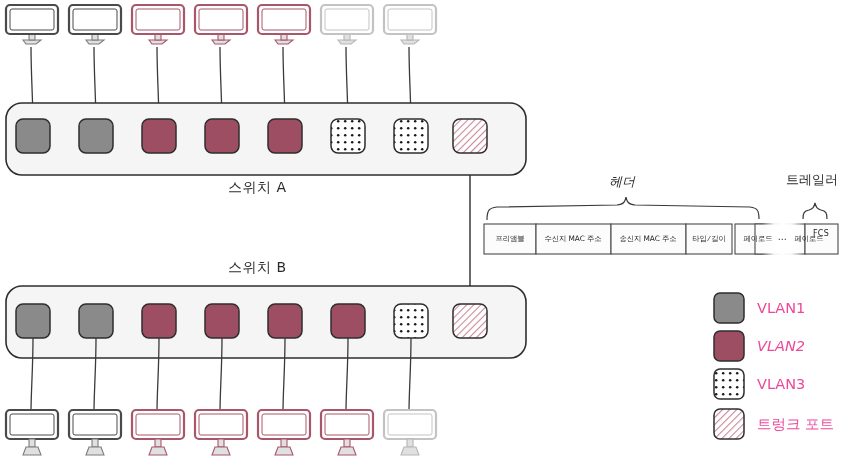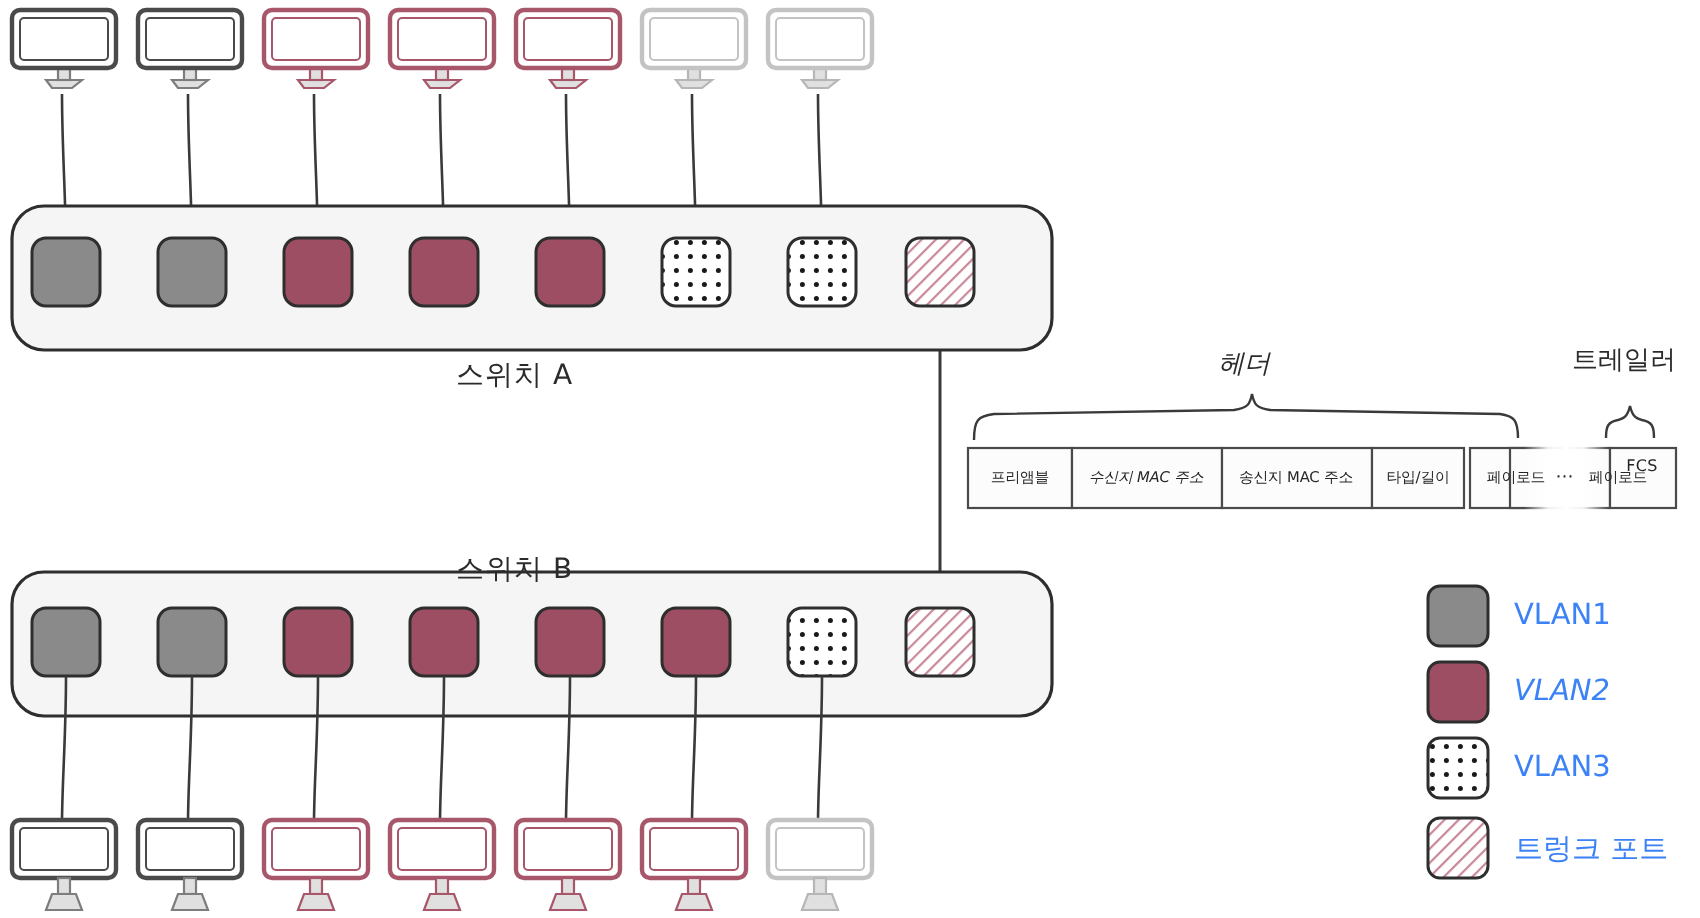--- a/index.html
+++ b/index.html
@@ -36,21 +36,21 @@
   }
   .switch-label {
     font-size: 14px;
     letter-spacing: 0.5px;
   }
   .brace-label {
     font-size: 13px;
   }
   .legend-label {
     font-size: 14.5px;
-    color: #3b82f6;
+    color: #ec4899;
   }
   .cell-label {
     position: absolute;
     font-size: 7.4px;
     color: #262626;
     text-align: center;
     white-space: nowrap;
     transform: translate(-50%, -50%);
     letter-spacing: -0.1px;
   }
@@ -260,29 +260,29 @@
 
     <g>
       <rect x="714" y="293" width="30" height="30" rx="6" fill="#8a8a8a" stroke="#2e2e2e" stroke-width="1.5"></rect>
       <rect x="714" y="331" width="30" height="30" rx="6" fill="#9d4e63" stroke="#2e2e2e" stroke-width="1.5"></rect>
       <rect x="714" y="369" width="30" height="30" rx="6" fill="url(#pat-vlan3)" stroke="#2e2e2e" stroke-width="1.5"></rect>
       <rect x="714" y="409" width="30" height="30" rx="6" fill="url(#pat-trunk)" stroke="#2e2e2e" stroke-width="1.5"></rect>
     </g>
   </svg>
 
   <div class="lbl switch-label" style="left:228px; top:179px;">스위치 A</div>
-  <div class="lbl switch-label" style="left:228px; top:259px;margin-top:17px;">스위치 B</div>
+  <div class="lbl switch-label" style="left:228px; top:259px;">스위치 B</div>
 
   <div class="lbl brace-label" style="left:609px; top:173px;font-style:italic;">헤더</div>
   <div class="lbl brace-label" style="left:786px; top:171px;">트레일러</div>
 
   <div class="cell-label" style="left:510px; top:239px;">프리앰블</div>
-  <div class="cell-label" style="left:573px; top:239px;font-style:italic;">수신지 MAC 주소</div>
+  <div class="cell-label" style="left:573px; top:239px;">수신지 MAC 주소</div>
   <div class="cell-label" style="left:648px; top:239px;text-align:center;">송신지 MAC 주소</div>
-  <div class="cell-label" style="left:709px; top:239px;">타입/길이</div>
+  <div class="cell-label" style="left:709px; top:239px;font-family:Liberation Mono, monospace;">타입/길이</div>
   <div class="cell-label" style="left:758px; top:239px;">페이로드</div>
   <div class="cell-label dots" style="left:783px; top:239px;">⋯</div>
   <div class="cell-label" style="left:809px; top:239px;">페이로드</div>
   <div class="cell-label fcs" style="left:821px; top:233px;">FCS</div>
 
   <div class="lbl legend-label" style="left:757px; top:300px;">VLAN1</div>
   <div class="lbl legend-label" style="left:757px; top:338px;font-style:italic;">VLAN2</div>
   <div class="lbl legend-label" style="left:757px; top:376px;">VLAN3</div>
   <div class="lbl legend-label" style="left:757px; top:415px;">트렁크 포트</div>
 

